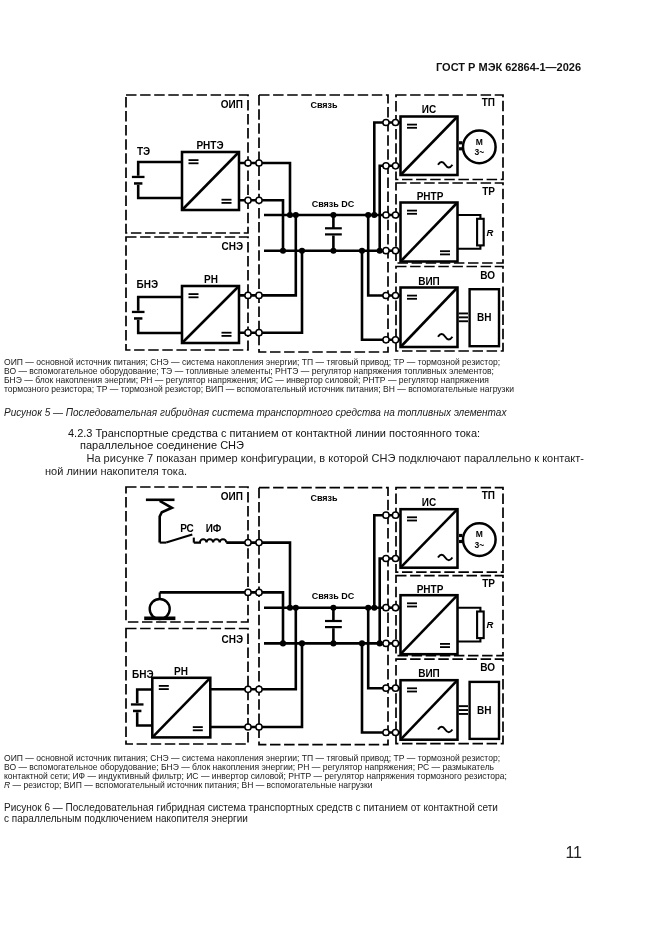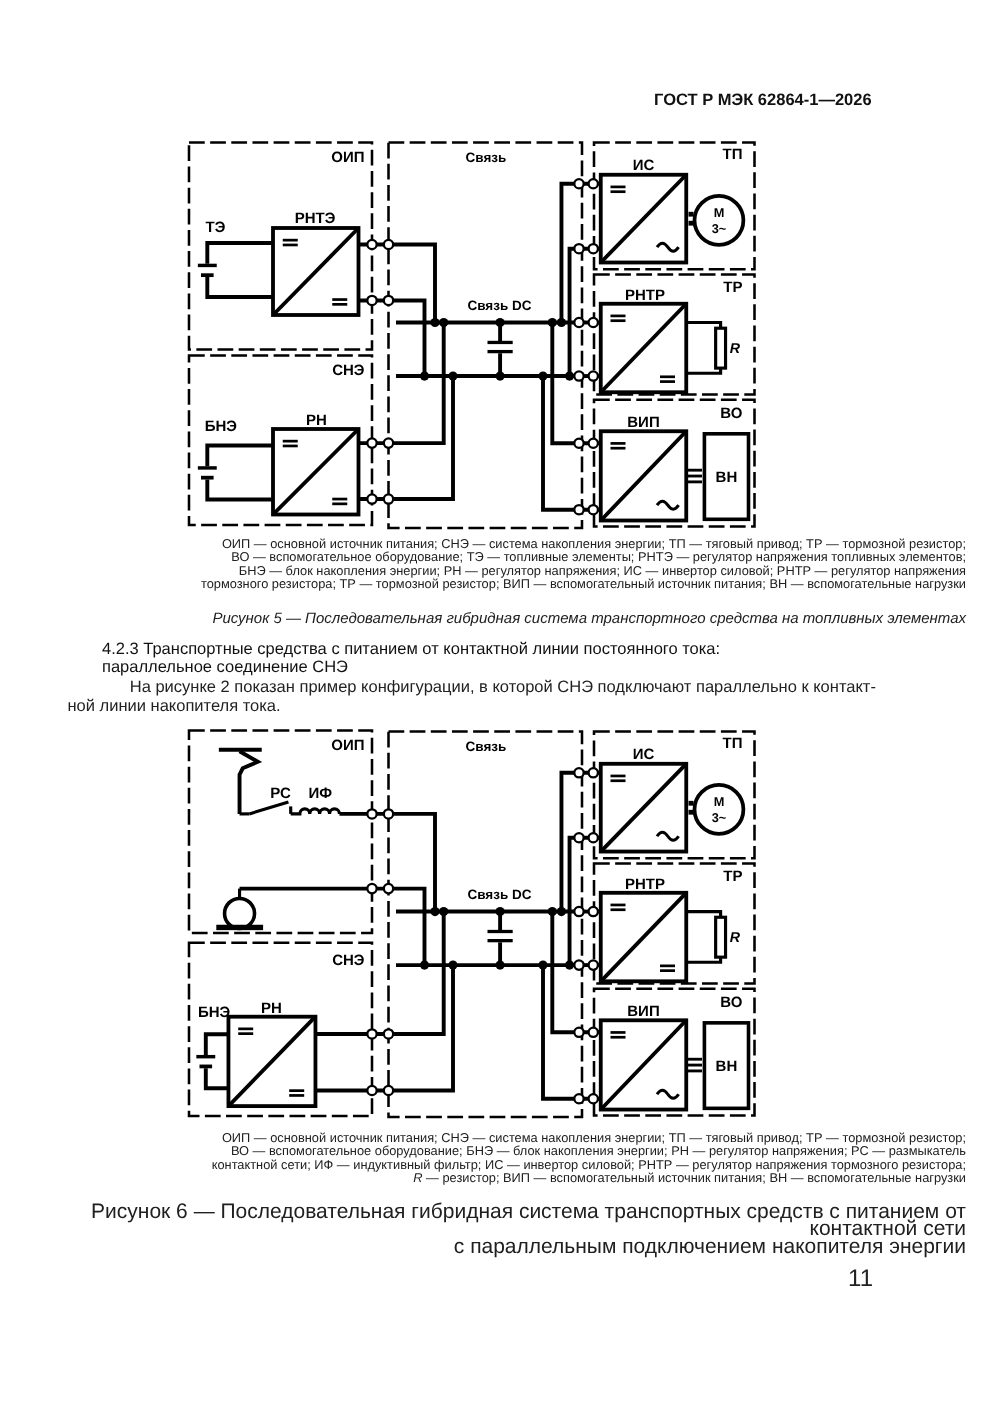--- a/index.html
+++ b/index.html
@@ -1,19 +1,19 @@
 <!DOCTYPE html>
 <html lang="ru"><head>
 <meta charset="utf-8">
 <style>
   html,body{margin:0;padding:0;}
   body{width:661px;height:935px;background:#fff;position:relative;overflow:hidden;
        font-family:"Liberation Sans", sans-serif;color:#1d1d1d;}
   .abs{position:absolute;}
-  .ctr{left:16px;width:628px;text-align:right;}
+  .ctr{left:4px;width:628px;text-align:left;}
   svg text{fill:#000;}
 </style>
 </head>
 <body>
 
 <div class="abs" style="left:436px;top:61.2px;width:146px;font-size:11.0px;font-weight:bold;color:#111;white-space:nowrap;">ГОСТ Р МЭК 62864-1—2026</div>
 <svg class="abs" style="left:0;top:0" width="661" height="935" viewBox="0 0 661 935">
 
 <g font-family="&quot;Liberation Sans&quot;, sans-serif">
 
@@ -427,27 +427,27 @@
 
 <div class="abs ctr" style="top:357.9px;font-size:8.55px;line-height:9.08px;color:#202020;">
 ОИП — основной источник питания; СНЭ — система накопления энергии; ТП — тяговый привод; ТР — тормозной резистор;<br>
 ВО — вспомогательное оборудование; ТЭ — топливные элементы; РНТЭ — регулятор напряжения топливных элементов;<br>
 БНЭ — блок накопления энергии; РН — регулятор напряжения; ИС — инвертор силовой; РНТР — регулятор напряжения<br>
 тормозного резистора; ТР — тормозной резистор; ВИП — вспомогательный источник питания; ВН — вспомогательные нагрузки
 </div>
 
 <div class="abs ctr" style="top:408.3px;font-size:10px;line-height:10.5px;color:#202020;font-style:italic;">Рисунок 5 — Последовательная гибридная система транспортного средства на топливных элементах</div>
 
-<div class="abs" style="left:68px;top:428.3px;font-size:11px;font-weight:normal;line-height:11.5px;color:#111;white-space:nowrap;">4.2.3 Транспортные средства с питанием от контактной линии постоянного тока:<br><span style="margin-left:0px">параллельное соединение СНЭ</span></div>
-
-<div class="abs" style="left:86.5px;top:451.9px;font-size:11px;color:#222;white-space:nowrap;" id="pline1">На рисунке 2 показан пример конфигурации, в которой СНЭ подключают параллельно к контакт-</div>
+<div class="abs" style="left:68px;top:428.3px;font-size:11px;font-weight:normal;line-height:11.5px;color:#111;white-space:nowrap;">4.2.3 Транспортные средства с питанием от контактной линии постоянного тока:<br><span style="margin-left:12px">параллельное соединение СНЭ</span></div>
+
+<div class="abs" style="left:86.5px;top:451.9px;font-size:11px;color:#222;white-space:nowrap;" id="pline1">На рисунке 7 показан пример конфигурации, в которой СНЭ подключают параллельно к контакт-</div>
 <div class="abs" style="left:45px;top:465.4px;font-size:11px;color:#222;white-space:nowrap;">ной линии накопителя тока.</div>
 
 <div class="abs ctr" style="top:754.1px;font-size:8.55px;line-height:9.08px;color:#202020;">
 ОИП — основной источник питания; СНЭ — система накопления энергии; ТП — тяговый привод; ТР — тормозной резистор;<br>
 ВО — вспомогательное оборудование; БНЭ — блок накопления энергии; РН — регулятор напряжения; РС — размыкатель<br>
 контактной сети; ИФ — индуктивный фильтр; ИС — инвертор силовой; РНТР — регулятор напряжения тормозного резистора;<br>
 <i>R</i> — резистор; ВИП — вспомогательный источник питания; ВН — вспомогательные нагрузки
 </div>
 
-<div class="abs ctr" style="top:801.6px;font-size:14px;line-height:11.8px;color:#202020;">Рисунок 6 — Последовательная гибридная система транспортных средств с питанием от контактной сети<br>с параллельным подключением накопителя энергии</div>
+<div class="abs ctr" style="top:801.6px;font-size:10px;line-height:11.8px;color:#202020;">Рисунок 6 — Последовательная гибридная система транспортных средств с питанием от контактной сети<br>с параллельным подключением накопителя энергии</div>
 
 <div class="abs" style="left:536px;top:843.5px;width:46px;text-align:right;font-size:16px;color:#222;">11</div>
 
 </body></html>

